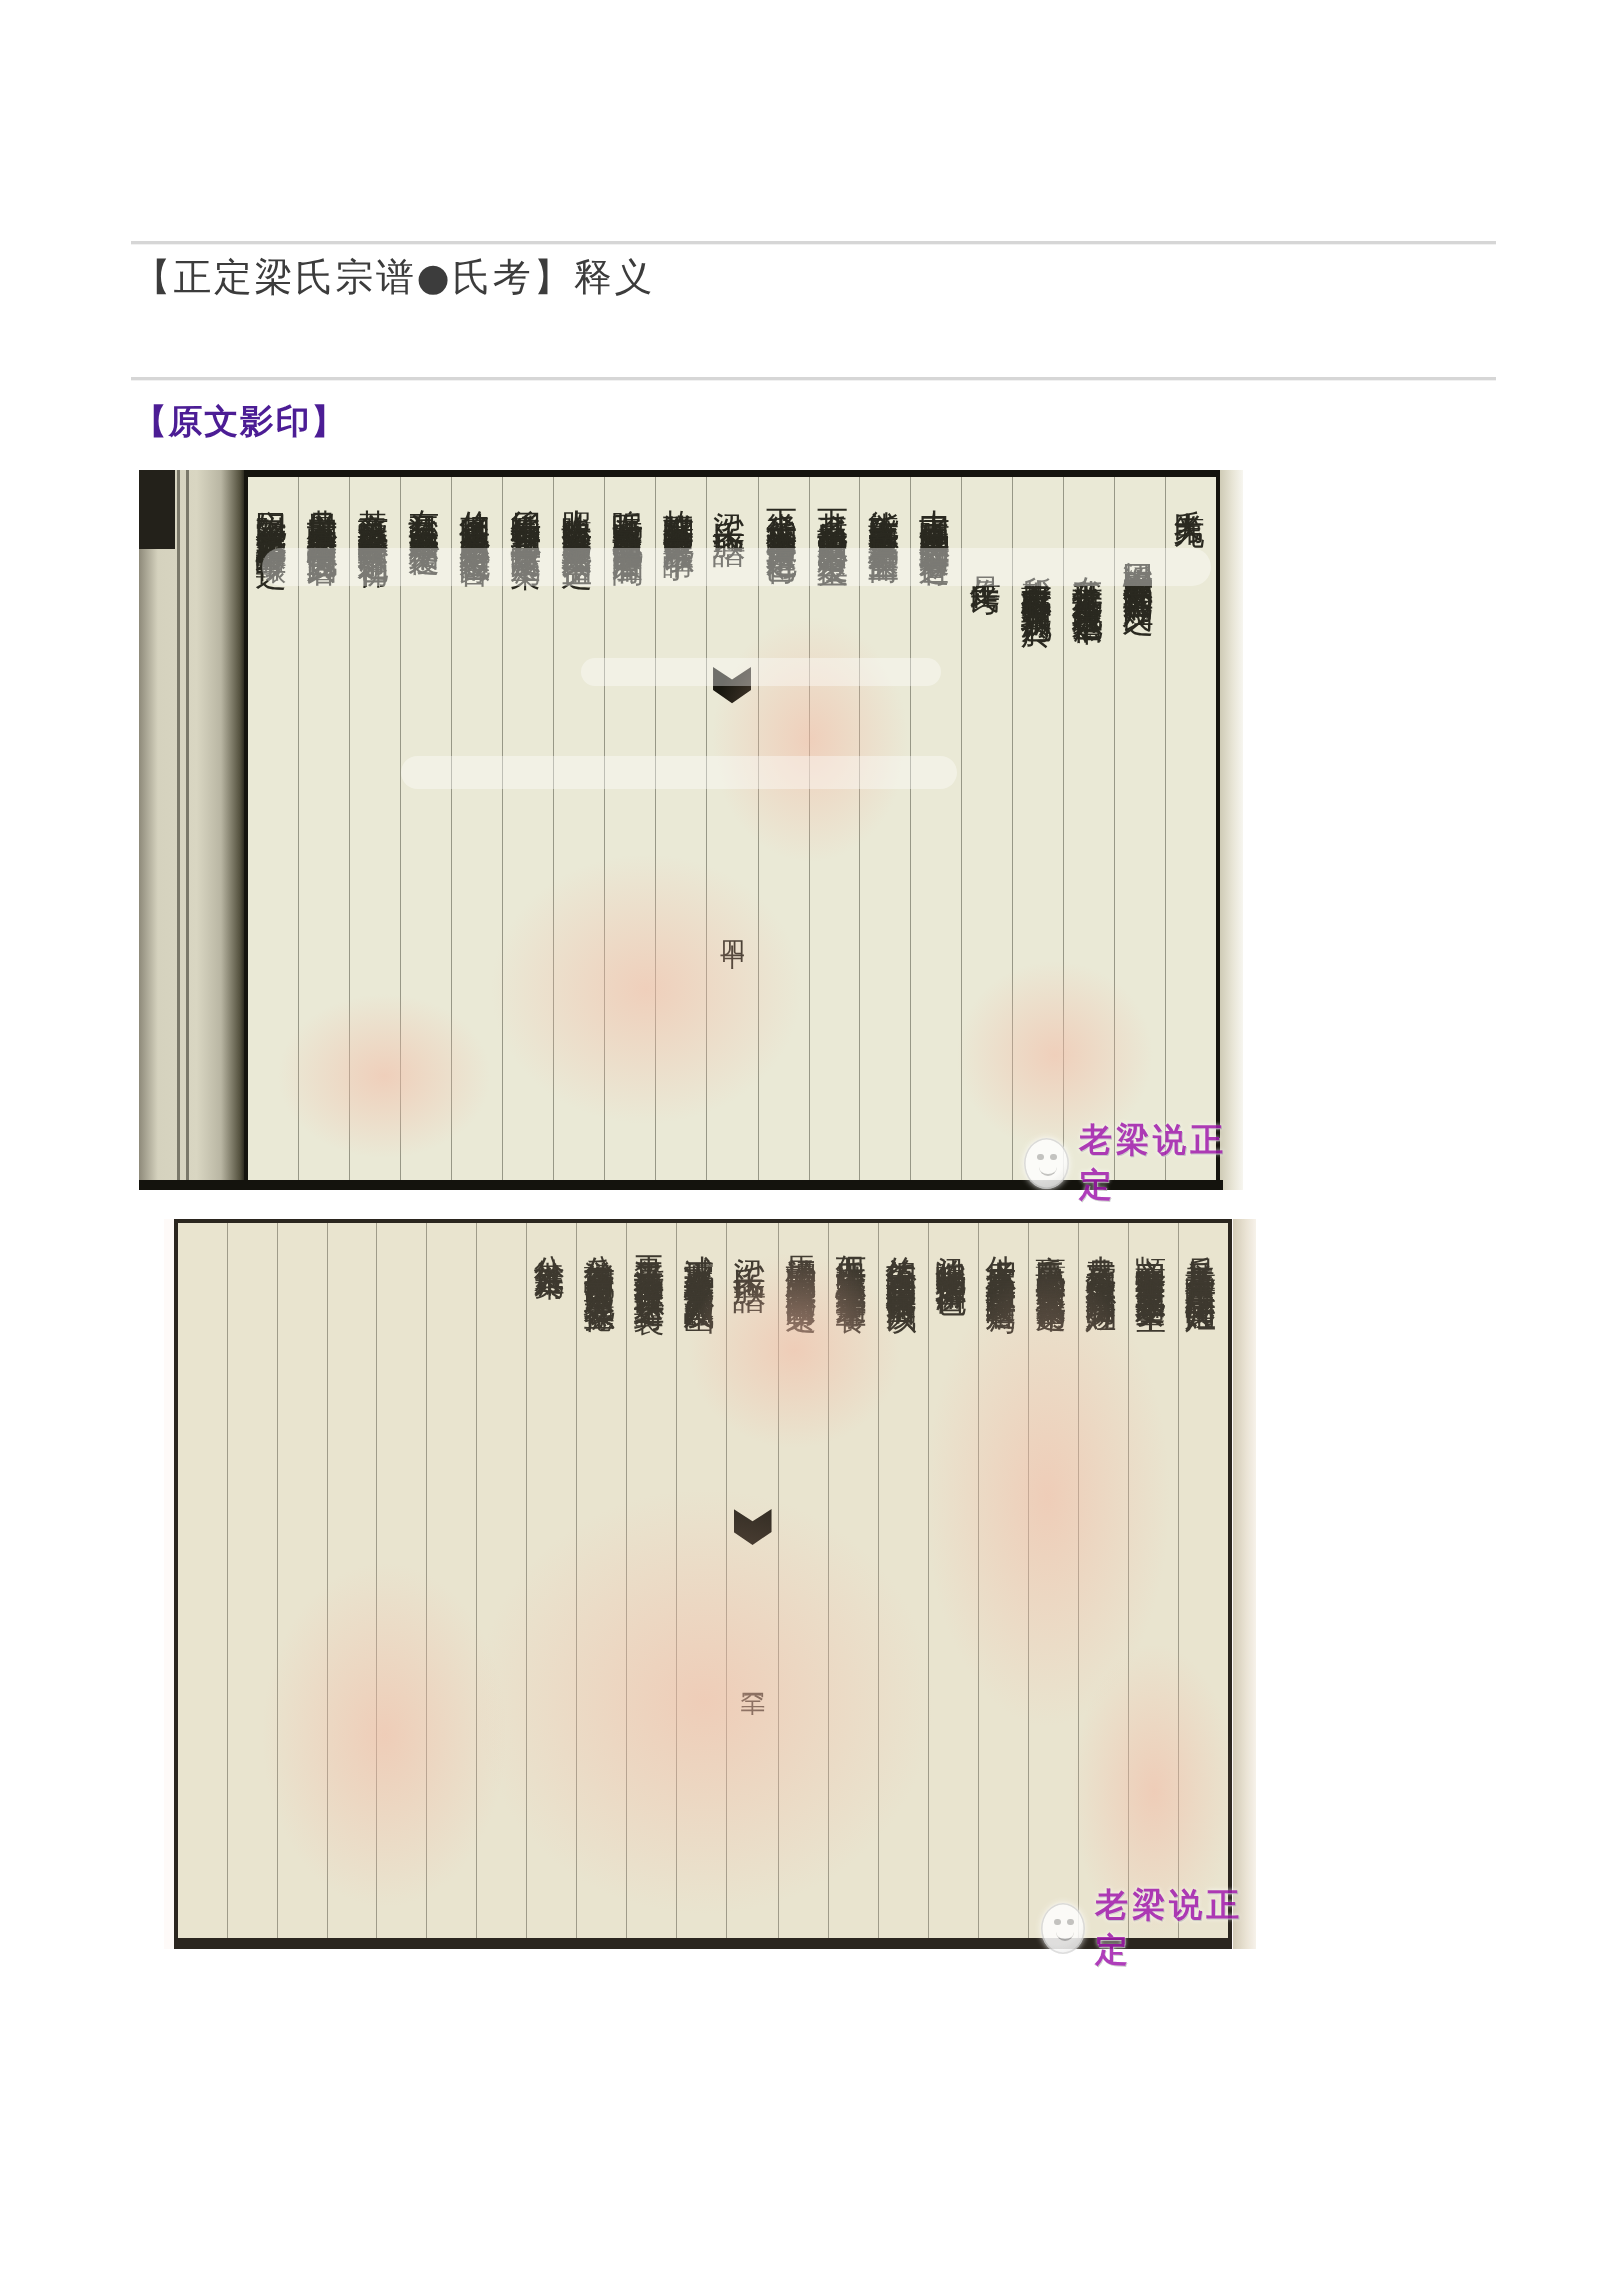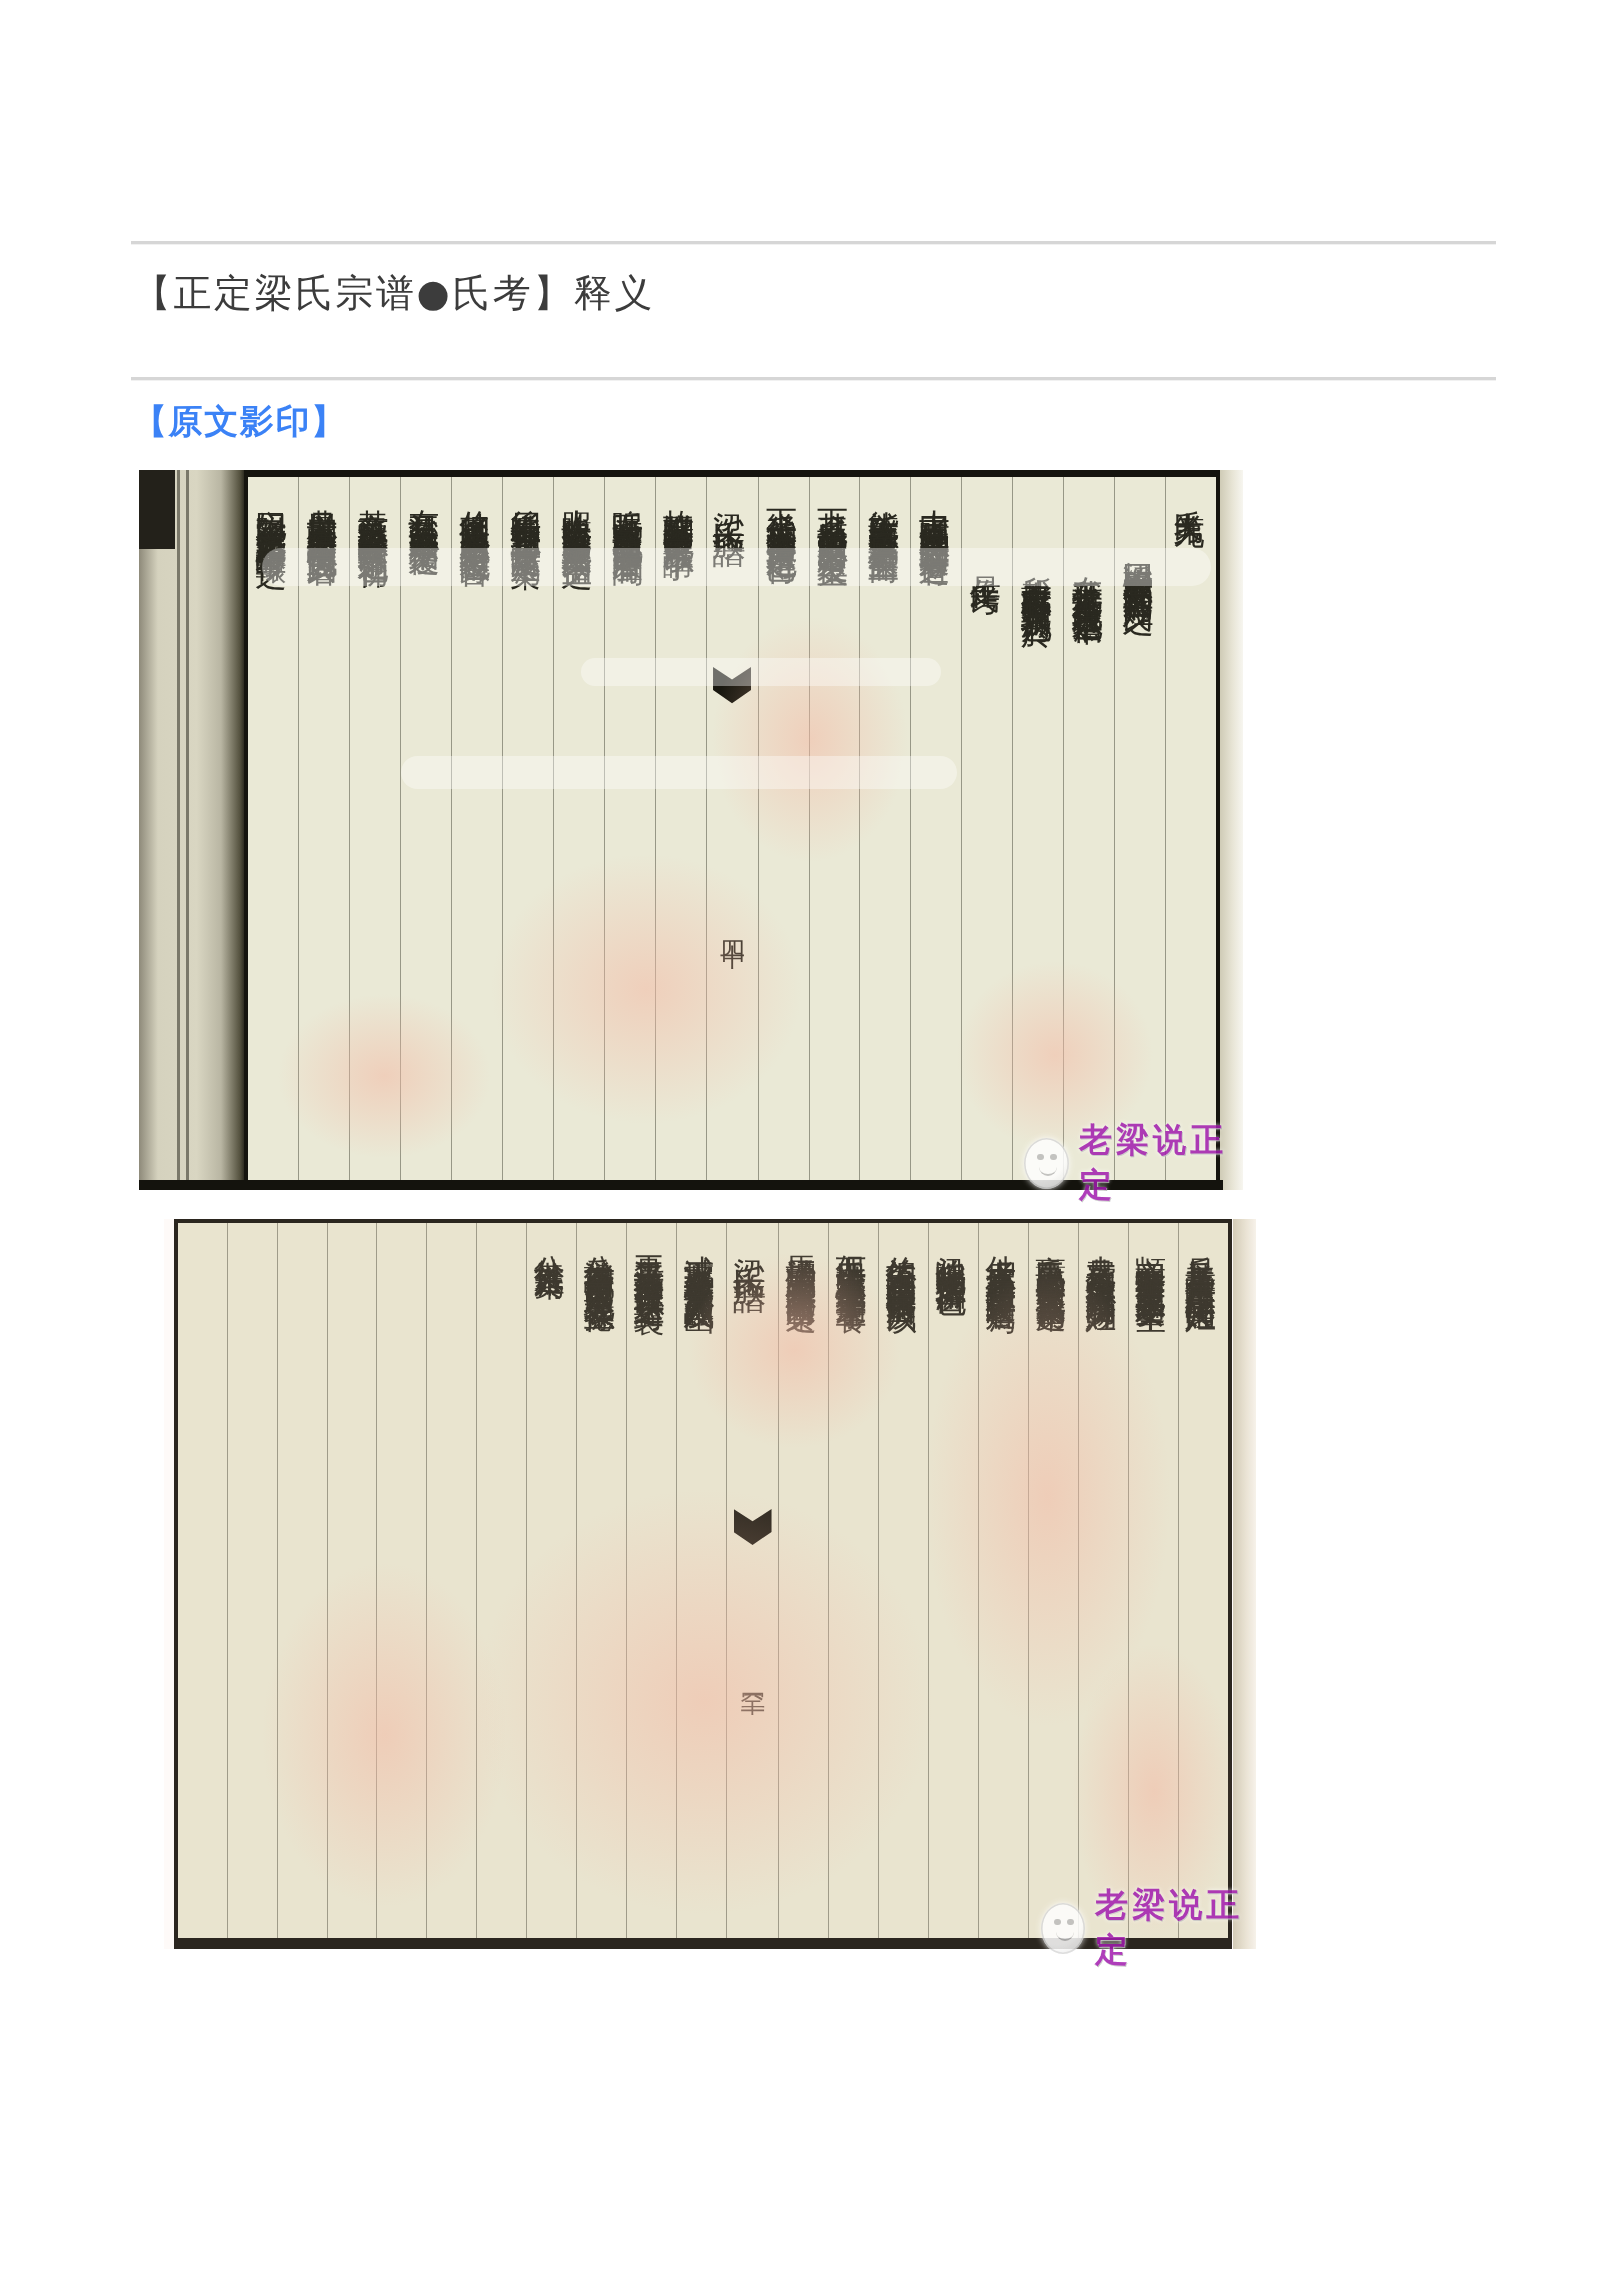--- a/index.html
+++ b/index.html
@@ -3,24 +3,24 @@
 <meta charset="utf-8">
 <style>
   html,body{margin:0;padding:0;background:#fff;}
   .canvas{position:relative;width:1623px;height:2295px;background:#ffffff;overflow:hidden;
           font-family:"DejaVu Serif", serif;}
 
   
   .hrule{position:absolute;left:131px;width:1365px;height:2.5px;background:#d6d6d6;border-bottom:1.6px solid #f1f1f1;}
   .rule-top{top:241px;}
   .rule-mid{top:377px;}
-  .page-title{position:absolute;left:133px;top:268px;margin:0;font-family:"DejaVu Sans",sans-serif;
+  .page-title{position:absolute;left:133px;top:252px;margin:0;font-family:"DejaVu Sans",sans-serif;
               font-size:38px;font-weight:500;color:#3c3c3c;letter-spacing:2.5px;}
   .section-heading{position:absolute;left:133px;top:399px;margin:0;font-family:"DejaVu Sans",sans-serif;
-              font-size:34px;font-weight:bold;color:#3b82f6;letter-spacing:1.6px;}
+              font-size:34px;font-weight:bold;color:#4c1d95;letter-spacing:1.6px;}
 
   
   .scan{position:absolute;}
   .scan1{left:139px;top:470px;width:1104px;height:720px;}
   .scan2{left:164px;top:1219px;width:1092px;height:730px;}
 
   
   .gutter{position:absolute;left:0;top:0;width:105px;height:100%;
           background:linear-gradient(90deg,#8e8a7a 0%,#d5d2be 18%,#d9d6c2 55%,#b9b6a3 78%,#55523f 96%,#2e2c21 100%);}
   .gutter .gline{position:absolute;top:0;height:100%;width:2.5px;background:rgba(45,43,32,.55);}

